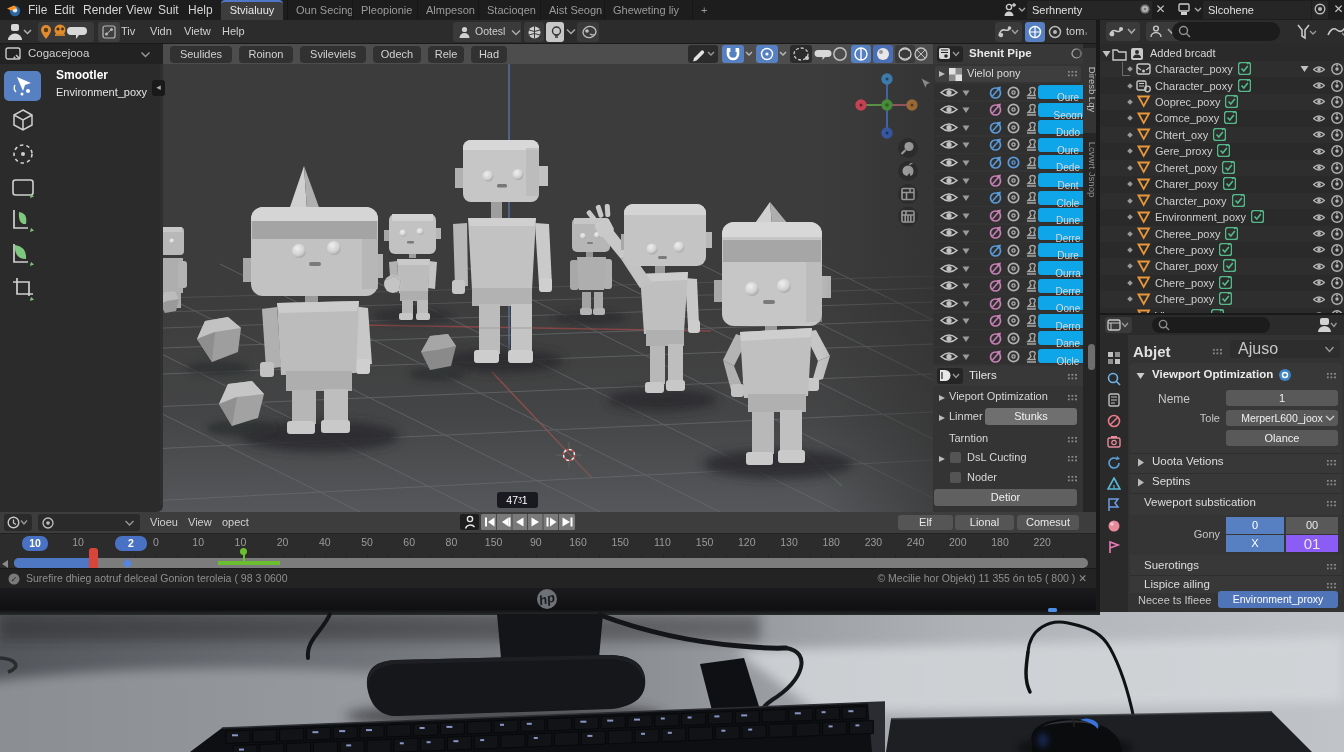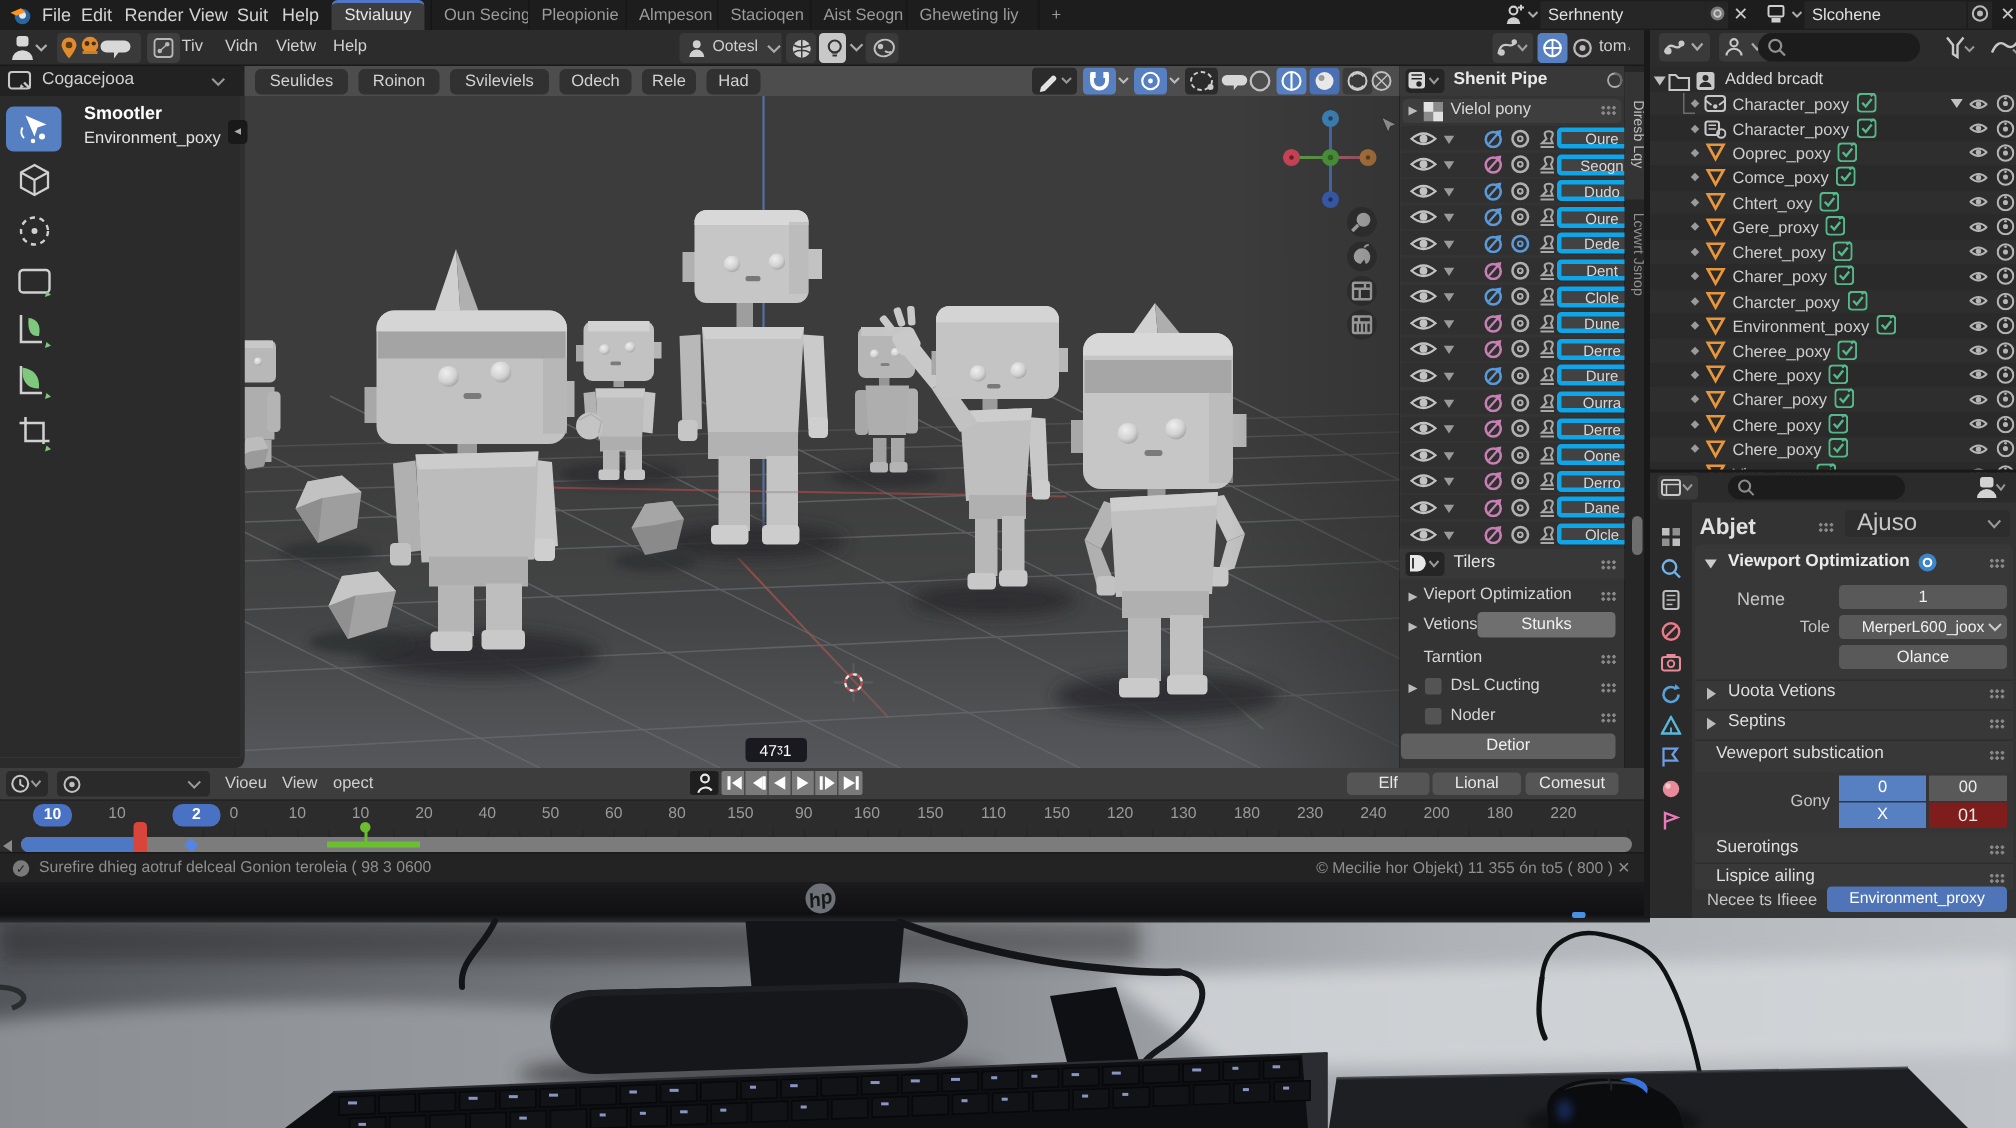--- a/index.html
+++ b/index.html
@@ -6,21 +6,21 @@
   html,body { width:1344px; height:752px; overflow:hidden; background:#000; }
   body { font-family:"Liberation Sans", sans-serif; position:relative; }
   #stage { position:absolute; left:0; top:0; width:1344px; height:752px; }
   .abs { position:absolute; }
   .txt { color:#d4d4d4; font-size:12px; white-space:nowrap; }
   .tab { top:0; height:20px; background:#1d1d1d; color:#9b9b9b; font-size:11px; text-align:center; line-height:20px; padding:0 8px; border-left:1px solid #161616; }
   .pill { position:absolute; background:#313131; border-radius:4px; color:#d2d2d2; font-size:11px; text-align:center; }
   .hd { position:absolute; color:#d0d0d0; font-size:11px; white-space:nowrap; }
   .dots { position:absolute; width:11px; height:7px; background-image:radial-gradient(circle, #8a8a8a 1px, rgba(0,0,0,0) 1.2px); background-size:3.6px 3.6px; }
   .shrow { position:absolute; left:1px; width:146px; height:16px; background:#303030; border-radius:2px; }
-  .shbtn { position:absolute; left:104px; top:1px; width:60px; height:14px; background:#424242; border:3px solid #0ea5e9; border-radius:3px; color:#d8d8d8; font-size:10px; text-align:center; line-height:12px; }
+  .shbtn { position:absolute; left:104px; top:1px; width:60px; height:14px; background:#424242; border:7px solid #0ea5e9; border-radius:3px; color:#d8d8d8; font-size:10px; text-align:center; line-height:12px; }
   .shrow2 { left:0; width:150px; height:16px; }
   .olrow { position:absolute; left:0; width:244px; height:16.4px; }
   .olname { position:absolute; left:55px; top:1px; color:#cdcdcd; font-size:11px; white-space:nowrap; }
 </style>
 </head>
 <body>
 <div id="stage">
   <svg width="0" height="0" style="position:absolute">
     <defs>
       <g id="i-eye">
@@ -830,21 +830,21 @@
       <svg class="abs" style="left:5px;top:4px" width="8" height="8" viewBox="0 0 8 8">
           <path d="M1 1 L7 4 L1 7Z" fill="#bbb"></path>
         </svg>
       <div class="abs" style="left:16px;top:0;color:#d6d6d6;font-size:11px;">Vieport Optimization</div>
       <div class="dots" style="left:134px;top:4px;"></div>
     </div>
     <div class="abs shrow2" style="top:366px;">
       <svg class="abs" style="left:5px;top:4px" width="8" height="8" viewBox="0 0 8 8">
           <path d="M1 1 L7 4 L1 7Z" fill="#bbb"></path>
         </svg>
-      <div class="abs" style="left:16px;top:0;color:#d6d6d6;font-size:11px;">Vetions</div>
+      <div class="abs" style="left:16px;top:0;color:#d6d6d6;font-size:11px;">Linmer</div>
       <div class="abs" style="left:52px;top:-2px;width:92px;height:17px;background:#6f6f6f;border-radius:3px;color:#f0f0f0;font-size:11px;text-align:center;line-height:17px;">Stunks</div>
     </div>
     <div class="abs shrow2" style="top:388px;">
       <div class="abs" style="left:16px;top:0;color:#d6d6d6;font-size:11px;">Tarntion</div>
       <div class="dots" style="left:134px;top:4px;"></div>
     </div>
     <div class="abs shrow2" style="top:407px;">
       <svg class="abs" style="left:5px;top:4px" width="8" height="8" viewBox="0 0 8 8">
           <path d="M1 1 L7 4 L1 7Z" fill="#bbb"></path>
         </svg>
@@ -1251,21 +1251,21 @@
         <div class="abs" style="left:22px;top:112px;color:#dedede;font-size:11.5px;">Septins</div>
         <div class="dots" style="left:196px;top:116px;"></div>
         <div class="abs" style="left:0;top:130px;width:212px;height:1px;background:#2e2e2e;"></div>
         <div class="abs" style="left:14px;top:133px;color:#dedede;font-size:11.5px;">Veweport substication</div>
         <div class="dots" style="left:196px;top:137px;"></div>
         <div class="abs" style="left:0;top:152px;width:212px;height:40px;background:#353535;">
           <div class="abs" style="left:28px;top:13px;width:62px;text-align:right;color:#c6c6c6;font-size:11px;">Gony</div>
           <div class="abs" style="left:96px;top:2px;width:58px;height:17px;background:#5680c2;color:#fff;font-size:11px;text-align:center;line-height:17px;">0</div>
           <div class="abs" style="left:156px;top:2px;width:52px;height:17px;background:#595959;color:#e8e8e8;font-size:11px;text-align:center;line-height:17px;">00</div>
           <div class="abs" style="left:96px;top:20px;width:58px;height:17px;background:#5680c2;color:#fff;font-size:11px;text-align:center;line-height:17px;">X</div>
-          <div class="abs" style="left:156px;top:20px;width:52px;height:17px;background:#7f1d1d;color:#e8e8e8;font-size:12px;text-align:center;line-height:17px;">01</div>
+          <div class="abs" style="left:156px;top:20px;width:52px;height:17px;background:#8b5cf6;color:#e8e8e8;font-size:15px;text-align:center;line-height:17px;">01</div>
         </div>
         <div class="abs" style="left:14px;top:196px;color:#dedede;font-size:11.5px;">Suerotings</div>
         <div class="dots" style="left:196px;top:200px;"></div>
         <div class="abs" style="left:0;top:212px;width:212px;height:1px;background:#2e2e2e;"></div>
         <div class="abs" style="left:14px;top:215px;color:#dedede;font-size:11.5px;">Lispice ailing</div>
         <div class="dots" style="left:196px;top:219px;"></div>
       </div>
       <div class="abs" style="left:10px;top:259px;color:#c6c6c6;font-size:11px;">Necee ts Ifieee</div>
       <div class="abs" style="left:90px;top:256px;width:120px;height:17px;background:#4f74b8;border-radius:3px;color:#fff;font-size:10.5px;text-align:center;line-height:17px;">Environment_proxy</div>
     </div>

